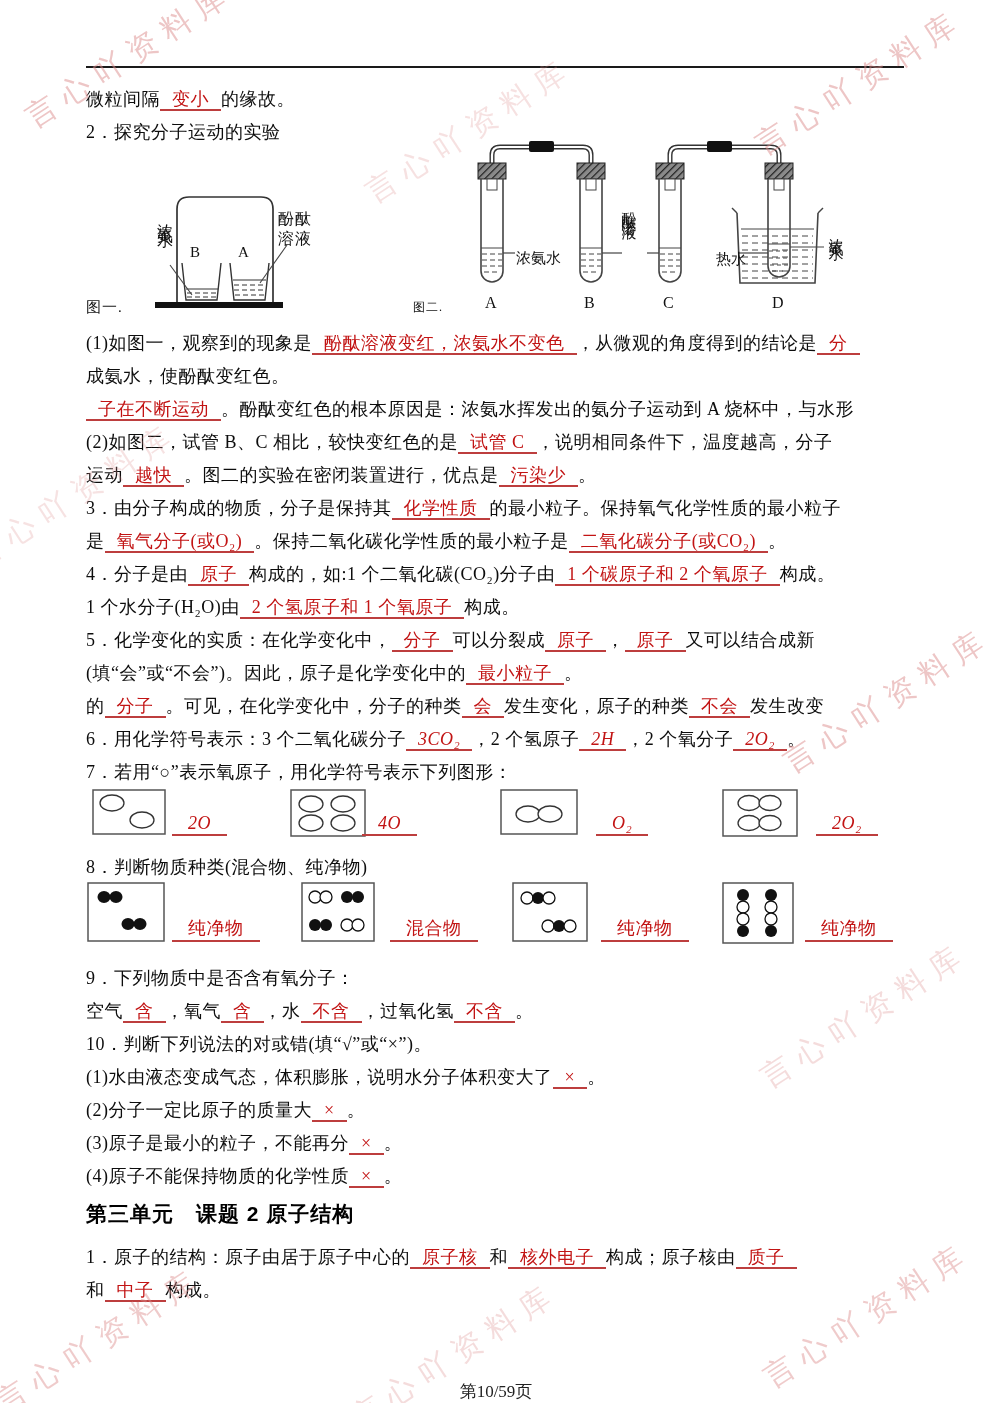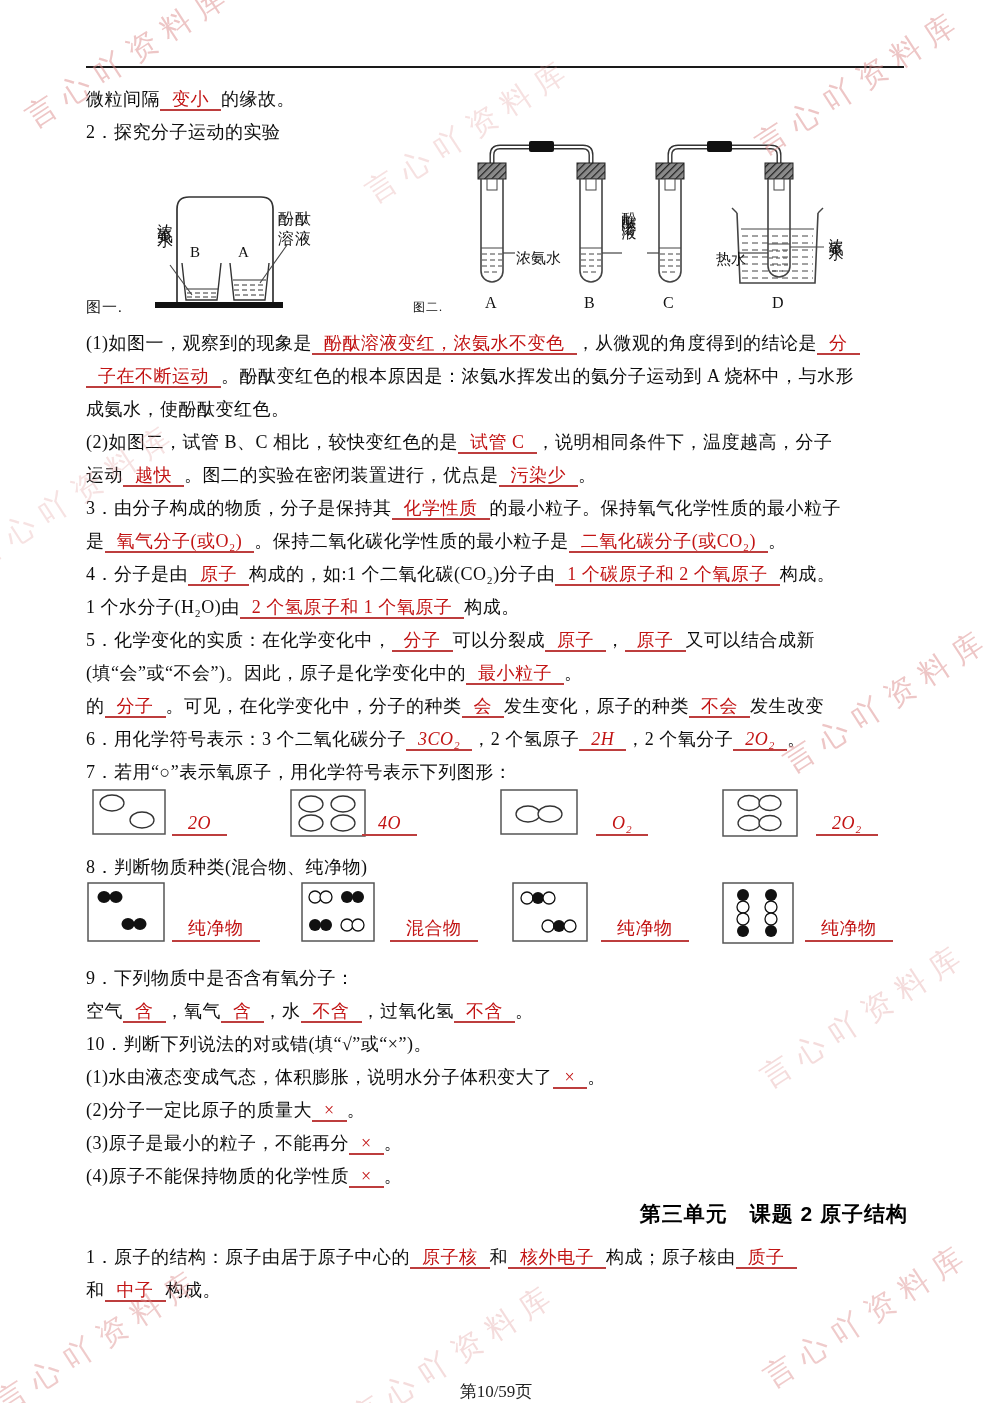--- a/index.html
+++ b/index.html
@@ -37,21 +37,21 @@
   .f2-ld{left:686px;top:144px;font-size:16px;}
   
   .row7{position:relative;height:62px;}
   .row8{position:relative;height:78px;}
   .boxsvg{position:absolute;top:0;}
   .b7-1{left:6px;} .b7-2{left:204px;} .b7-3{left:414px;} .b7-4{left:636px;}
   .b8-1{left:1px;top:-2px;} .b8-2{left:215px;top:-2px;} .b8-3{left:426px;top:-2px;} .b8-4{left:636px;top:-2px;}
   .absans{position:absolute;padding:0 16px;}
   .a7{top:24px;} .a7-1{left:86px;} .a7-2{left:276px;} .a7-3{left:510px;} .a7-4{left:730px;}
   .a8{top:32px;} .a8-1{left:86px;} .a8-2{left:304px;} .a8-3{left:515px;} .a8-4{left:719px;}
-  .heading{height:42px;line-height:42px;text-align:right;font-family:"Liberation Sans","DejaVu Sans",sans-serif;
+  .heading{height:42px;line-height:42px;text-align:left;font-family:"Liberation Sans","DejaVu Sans",sans-serif;
     font-weight:700;font-size:21px;letter-spacing:1px;color:#000;}
   .l25{margin-top:6px;}
   .footer{position:absolute;left:0;top:1336px;width:992px;text-align:center;font-size:17px;color:#222;z-index:2;margin-top:44px;}
   
   .wm{position:absolute;z-index:6;pointer-events:none;white-space:nowrap;
     font-family:"Liberation Sans","DejaVu Sans",sans-serif;font-size:30px;letter-spacing:10px;
     color:#dd8e8e;transform:rotate(-33deg);}
   .wm1{left:10px;top:35px;opacity:.5;}
   .wm2{left:350px;top:110px;opacity:.26;}
   .wm3{left:740px;top:62px;opacity:.5;}
@@ -188,22 +188,22 @@
     <div class="flabel f2-hot">热水</div>
     <div class="flabel vert f2-am-r">浓氨水</div>
     <div class="flabel f2-la">A</div>
     <div class="flabel f2-lb">B</div>
     <div class="flabel f2-lc">C</div>
     <div class="flabel f2-ld">D</div>
     <div class="flabel f2-cap">图二.</div>
   </div>
 
   <div class="line"><span class="seg">(1)如图一，观察到的现象是</span><span class="seg ans">酚酞溶液变红，浓氨水不变色</span><span class="seg">，从微观的角度得到的结论是</span><span class="seg ans">分</span></div>
+  <div class="line"><span class="seg">成氨水，使酚酞变红色。</span></div>
   <div class="line"><span class="seg ans">子在不断运动</span><span class="seg">。酚酞变红色的根本原因是：浓氨水挥发出的氨分子运动到 A 烧杯中，与水形</span></div>
-  <div class="line"><span class="seg">成氨水，使酚酞变红色。</span></div>
   <div class="line"><span class="seg">(2)如图二，试管 B、C 相比，较快变红色的是</span><span class="seg ans">试管 C</span><span class="seg">，说明相同条件下，温度越高，分子</span></div>
   <div class="line"><span class="seg">运动</span><span class="seg ans">越快</span><span class="seg">。图二的实验在密闭装置进行，优点是</span><span class="seg ans">污染少</span><span class="seg">。</span></div>
   <div class="line"><span class="seg">3．由分子构成的物质，分子是保持其</span><span class="seg ans">化学性质</span><span class="seg">的最小粒子。保持氧气化学性质的最小粒子</span></div>
   <div class="line"><span class="seg">是</span><span class="seg ans">氧气分子(或O₂)</span><span class="seg">。保持二氧化碳化学性质的最小粒子是</span><span class="seg ans">二氧化碳分子(或CO₂)</span><span class="seg">。</span></div>
   <div class="line"><span class="seg">4．分子是由</span><span class="seg ans">原子</span><span class="seg">构成的，如:1 个二氧化碳(CO₂)分子由</span><span class="seg ans">1 个碳原子和 2 个氧原子</span><span class="seg">构成。</span></div>
   <div class="line"><span class="seg">1 个水分子(H₂O)由</span><span class="seg ans">2 个氢原子和 1 个氧原子</span><span class="seg">构成。</span></div>
   <div class="line"><span class="seg">5．化学变化的实质：在化学变化中，</span><span class="seg ans">分子</span><span class="seg">可以分裂成</span><span class="seg ans">原子</span><span class="seg">，</span><span class="seg ans">原子</span><span class="seg">又可以结合成新</span></div>
   <div class="line"><span class="seg">(填“会”或“不会”)。因此，原子是化学变化中的</span><span class="seg ans">最小粒子</span><span class="seg">。</span></div>
   <div class="line"><span class="seg">的</span><span class="seg ans">分子</span><span class="seg">。可见，在化学变化中，分子的种类</span><span class="seg ans">会</span><span class="seg">发生变化，原子的种类</span><span class="seg ans">不会</span><span class="seg">发生改变</span></div>
   <div class="line"><span class="seg">6．用化学符号表示：3 个二氧化碳分子</span><span class="seg ans it">3CO₂</span><span class="seg">，2 个氢原子</span><span class="seg ans it">2H</span><span class="seg">，2 个氧分子</span><span class="seg ans it">2O₂</span><span class="seg">。</span></div>

